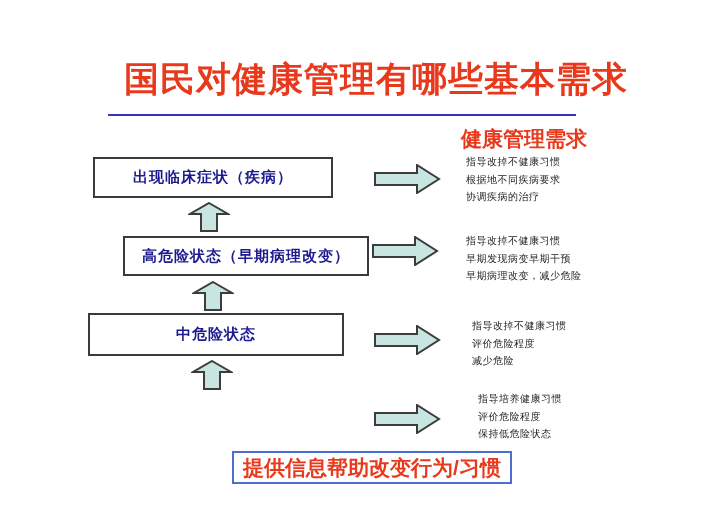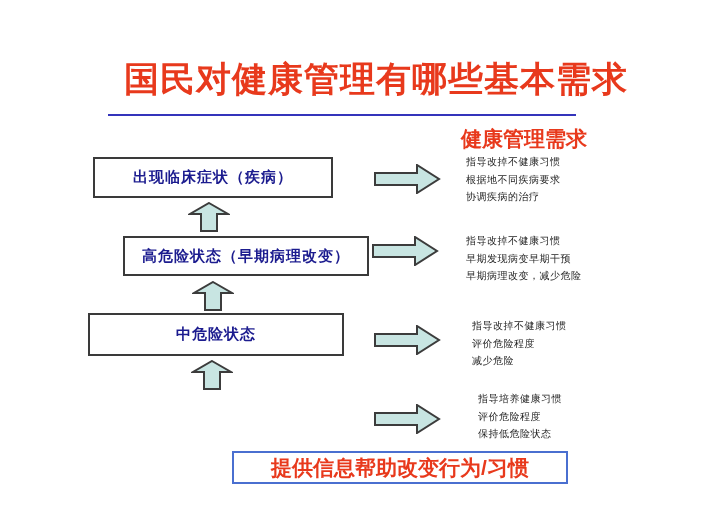--- a/index.html
+++ b/index.html
@@ -69,21 +69,21 @@
     color:var(--body-text);
     font-size:10px;line-height:17.5px;
     letter-spacing:0.5px;
     white-space:nowrap;
   }
   .nb0{left:466px;top:153px;}
   .nb1{left:466px;top:232px;}
   .nb2{left:472px;top:317px;}
   .nb3{left:478px;top:390px;}
   .banner{
-    position:absolute;left:232px;top:451px;width:336px;height:33px;
+    position:absolute;left:232px;top:451px;width:280px;height:33px;
     border:2px solid var(--banner-border-blue);
     box-sizing:border-box;
     display:flex;align-items:center;justify-content:center;
     color:var(--title-red);
     font-size:21px;font-weight:bold;
     font-family:"Liberation Sans","DejaVu Sans",sans-serif;
     white-space:nowrap;
   }
 </style>
 </head>

